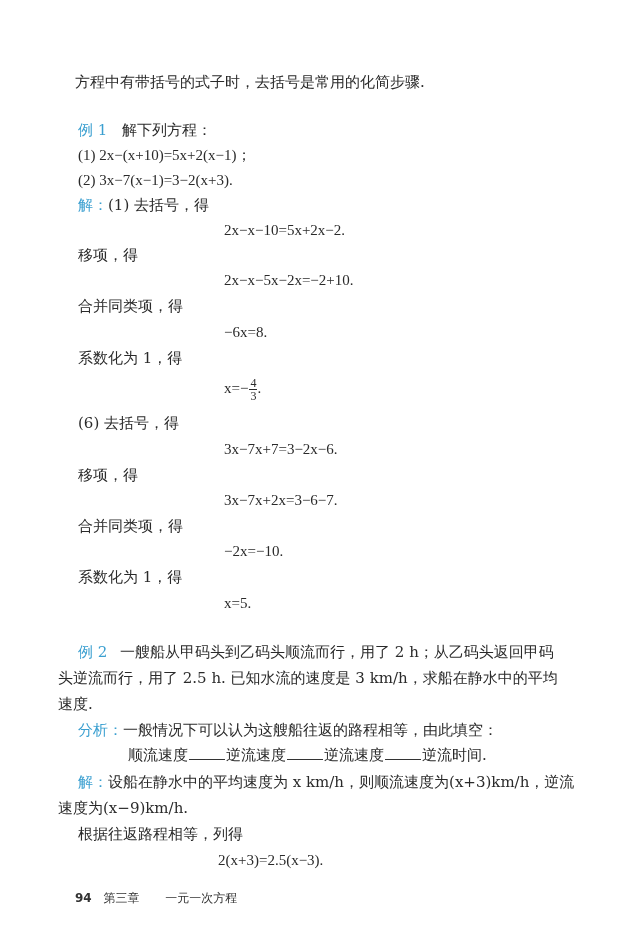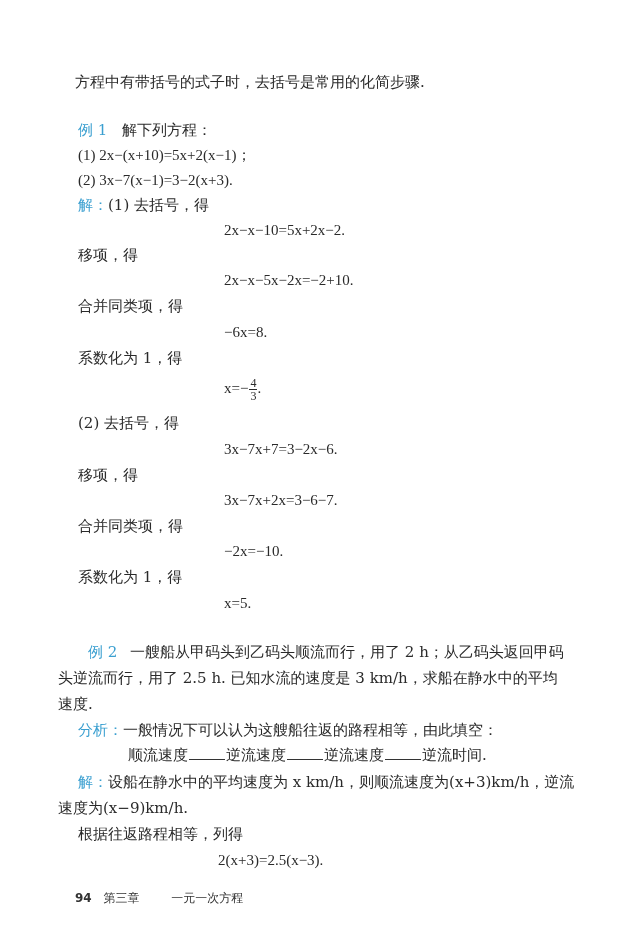--- a/index.html
+++ b/index.html
@@ -10,21 +10,21 @@
   }
   .line { position: absolute; font-size: 15px; line-height: 20px; white-space: nowrap; }
   .blue { color: #3a9fd0; }
   .math { font-family: "Liberation Serif", "DejaVu Serif", serif; font-size: 15px; }
   .frac { display: inline-block; vertical-align: middle; text-align: center; font-size: 12px; line-height: 12px; margin-left: 1px; }
   .frac .num { display: block; border-bottom: 1px solid #2a2a2a; padding: 0 1px; }
   .frac .den { display: block; }
   .blank { display: inline-block; width: 36px; border-bottom: 1px solid #333; height: 14px; vertical-align: baseline; margin: 0 1px; }
   .footer { position: absolute; left: 75px; top: 890px; font-size: 12px; color: #333; }
   .footer .pg { font-family: "DejaVu Sans", sans-serif; font-weight: bold; margin-right: 8px; }
-  .footer .chap { margin-right: 28px; }
+  .footer .chap { margin-right: 22px; }
 </style>
 </head>
 <body>
 
 <div>
 
   <div class="line" style="left:75px; top:72px;">方程中有带括号的式子时，去括号是常用的化简步骤.</div>
 
   <div class="line" style="left:78px; top:120px;">
     <span class="blue">例 1</span>
@@ -39,30 +39,30 @@
   <div class="line math" style="left:224px; top:220px;">2x−x−10=5x+2x−2.</div>
   <div class="line" style="left:78px; top:245px;">移项，得</div>
   <div class="line math" style="left:224px; top:270px;">2x−x−5x−2x=−2+10.</div>
   <div class="line" style="left:78px; top:296px;">合并同类项，得</div>
   <div class="line math" style="left:224px; top:322px;">−6x=8.</div>
   <div class="line" style="left:78px; top:348px;">系数化为 1，得</div>
   <div class="line math" style="left:224px; top:373px; line-height:30px;">
     <span>x=−</span><span class="frac"><span class="num">4</span><span class="den">3</span></span><span>.</span>
   </div>
 
-  <div class="line" style="left:78px; top:413px;">(2) 去括号，得</div>
+  <div class="line" style="left:78px; top:413px;">(6) 去括号，得</div>
   <div class="line math" style="left:224px; top:439px;">3x−7x+7=3−2x−6.</div>
   <div class="line" style="left:78px; top:465px;">移项，得</div>
   <div class="line math" style="left:224px; top:490px;">3x−7x+2x=3−6−7.</div>
   <div class="line" style="left:78px; top:516px;">合并同类项，得</div>
   <div class="line math" style="left:224px; top:541px;">−2x=−10.</div>
   <div class="line" style="left:78px; top:567px;">系数化为 1，得</div>
   <div class="line math" style="left:224px; top:593px;">x=5.</div>
 
-  <div class="line" style="left:88px; top:642px;text-align:center;">
+  <div class="line" style="left:78px; top:642px;text-align:center;">
     <span class="blue">例 2</span>
     <span style="margin-left:8px;">一艘船从甲码头到乙码头顺流而行，用了 2 h；从乙码头返回甲码</span>
   </div>
   <div class="line" style="left:58px; top:668px;">头逆流而行，用了 2.5 h. 已知水流的速度是 3 km/h，求船在静水中的平均</div>
   <div class="line" style="left:58px; top:694px;text-align:center;">速度.</div>
 
   <div class="line" style="left:78px; top:720px;">
     <span class="blue">分析：</span><span>一般情况下可以认为这艘船往返的路程相等，由此填空：</span>
   </div>
   <div class="line" style="left:128px; top:745px;">

